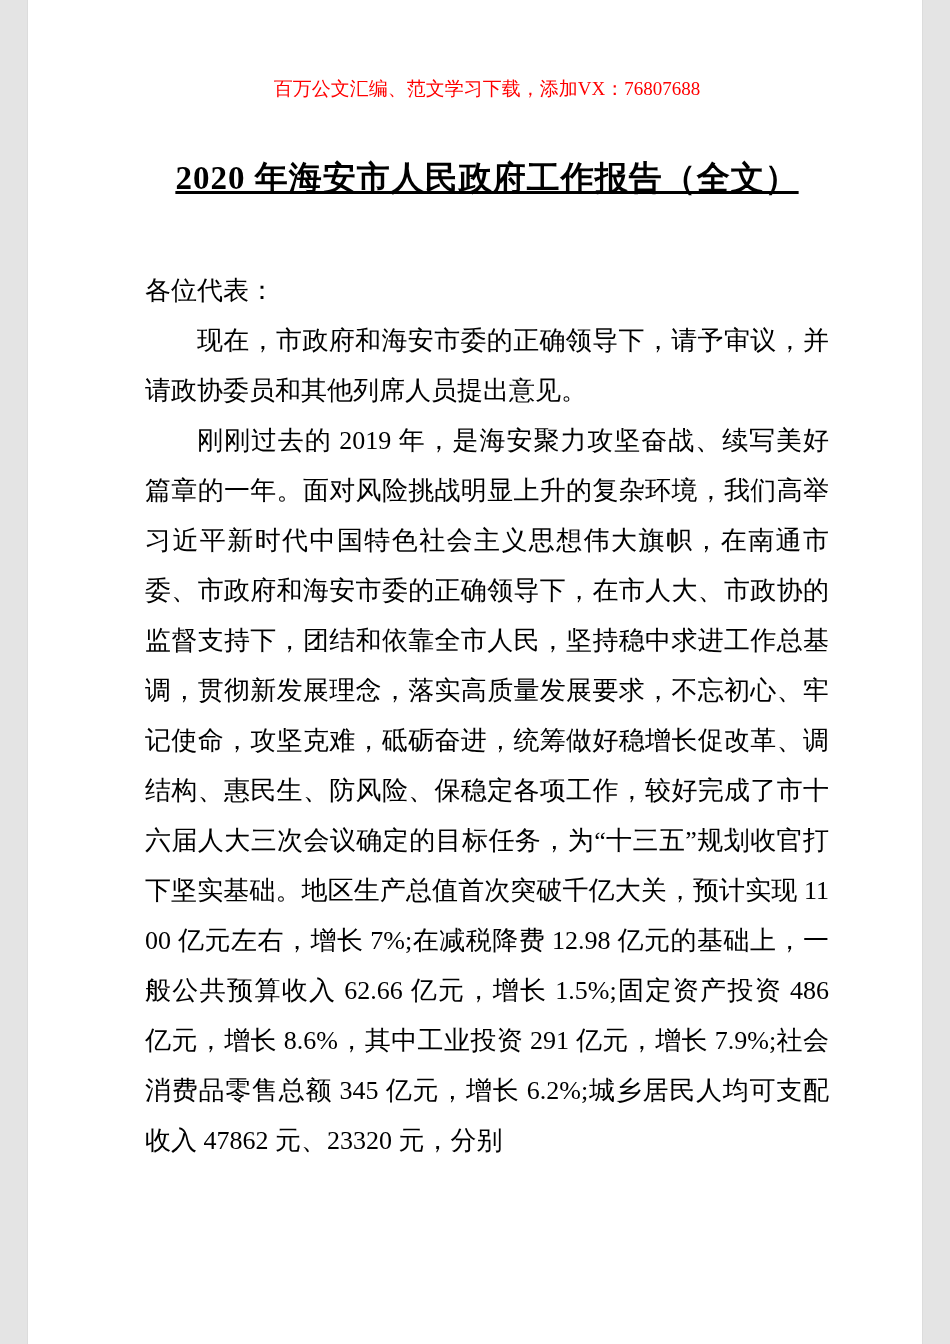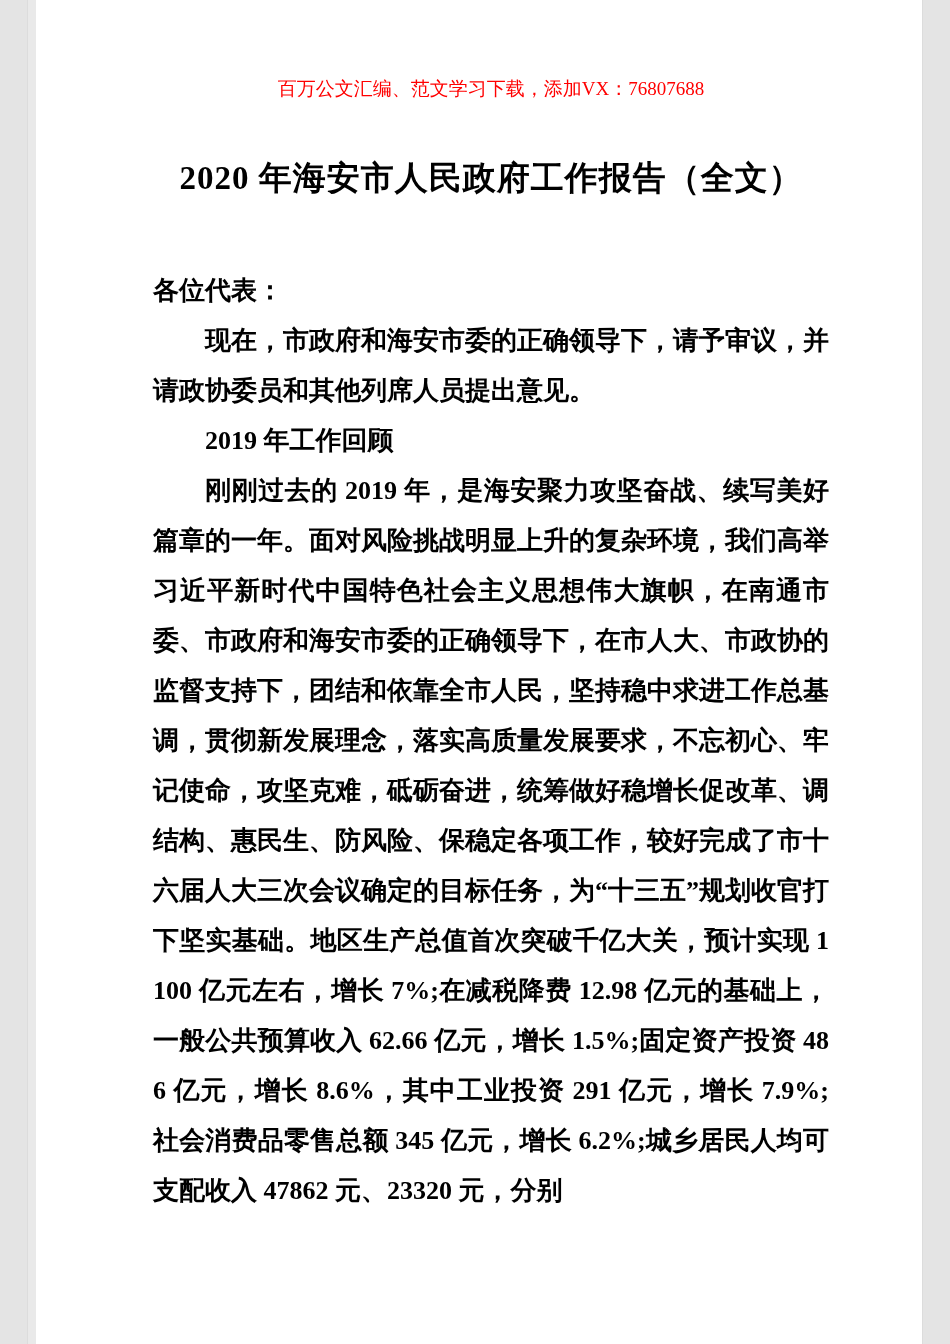--- a/index.html
+++ b/index.html
@@ -23,62 +23,60 @@
   .side-strip.left  { left: 0;  border-right: 1px solid #dcdcdc; }
   .side-strip.right { right: 0; border-left: 1px solid #dcdcdc; }
   .page {
     position: absolute;
     left: 28px;
     right: 28px;
     top: 0;
     bottom: 0;
     background: #ffffff;
     padding: 78px 93px 0 117px;
-    margin-left: 8px;
   }
   .notice {
     color: #ff0000;
     text-align: center;
     font-size: 19px;
     line-height: 22px;
     margin-bottom: 56px;
     font-family: "Liberation Serif", "DejaVu Serif", serif;
   }
   .doc-title {
     text-align: center;
     font-size: 33px;
     font-weight: bold;
     color: #000000;
     line-height: 44px;
     margin-bottom: 66px;
     letter-spacing: 1px;
+    text-decoration: underline;
   }
   .body-text p {
     font-size: 26px;
     color: #000000;
     line-height: 50px;
     text-align: justify;
     text-justify: inter-character;
     word-break: break-all;
-    font-weight: bold;
   }
   .body-text p.indent { text-indent: 52px; }
 </style>
 </head>
 <body>
 
 <div class="side-strip left"></div>
 <div class="side-strip right"></div>
 
 <div class="page">
 
   <div class="notice">百万公文汇编、范文学习下载，添加VX：76807688</div>
 
   <h1 class="doc-title">2020 年海安市人民政府工作报告（全文）</h1>
 
   <div class="body-text">
     <p>各位代表：</p>
     <p class="indent">现在，市政府和海安市委的正确领导下，请予审议，并请政协委员和其他列席人员提出意见。</p>
-    <p class="indent">2019 年工作回顾</p>
     <p class="indent">刚刚过去的 2019 年，是海安聚力攻坚奋战、续写美好篇章的一年。面对风险挑战明显上升的复杂环境，我们高举习近平新时代中国特色社会主义思想伟大旗帜，在南通市委、市政府和海安市委的正确领导下，在市人大、市政协的监督支持下，团结和依靠全市人民，坚持稳中求进工作总基调，贯彻新发展理念，落实高质量发展要求，不忘初心、牢记使命，攻坚克难，砥砺奋进，统筹做好稳增长促改革、调结构、惠民生、防风险、保稳定各项工作，较好完成了市十六届人大三次会议确定的目标任务，为“十三五”规划收官打下坚实基础。地区生产总值首次突破千亿大关，预计实现 1100 亿元左右，增长 7%;在减税降费 12.98 亿元的基础上，一般公共预算收入 62.66 亿元，增长 1.5%;固定资产投资 486 亿元，增长 8.6%，其中工业投资 291 亿元，增长 7.9%;社会消费品零售总额 345 亿元，增长 6.2%;城乡居民人均可支配收入 47862 元、23320 元，分别</p>
   </div>
 
 </div>
 
 </body></html>

